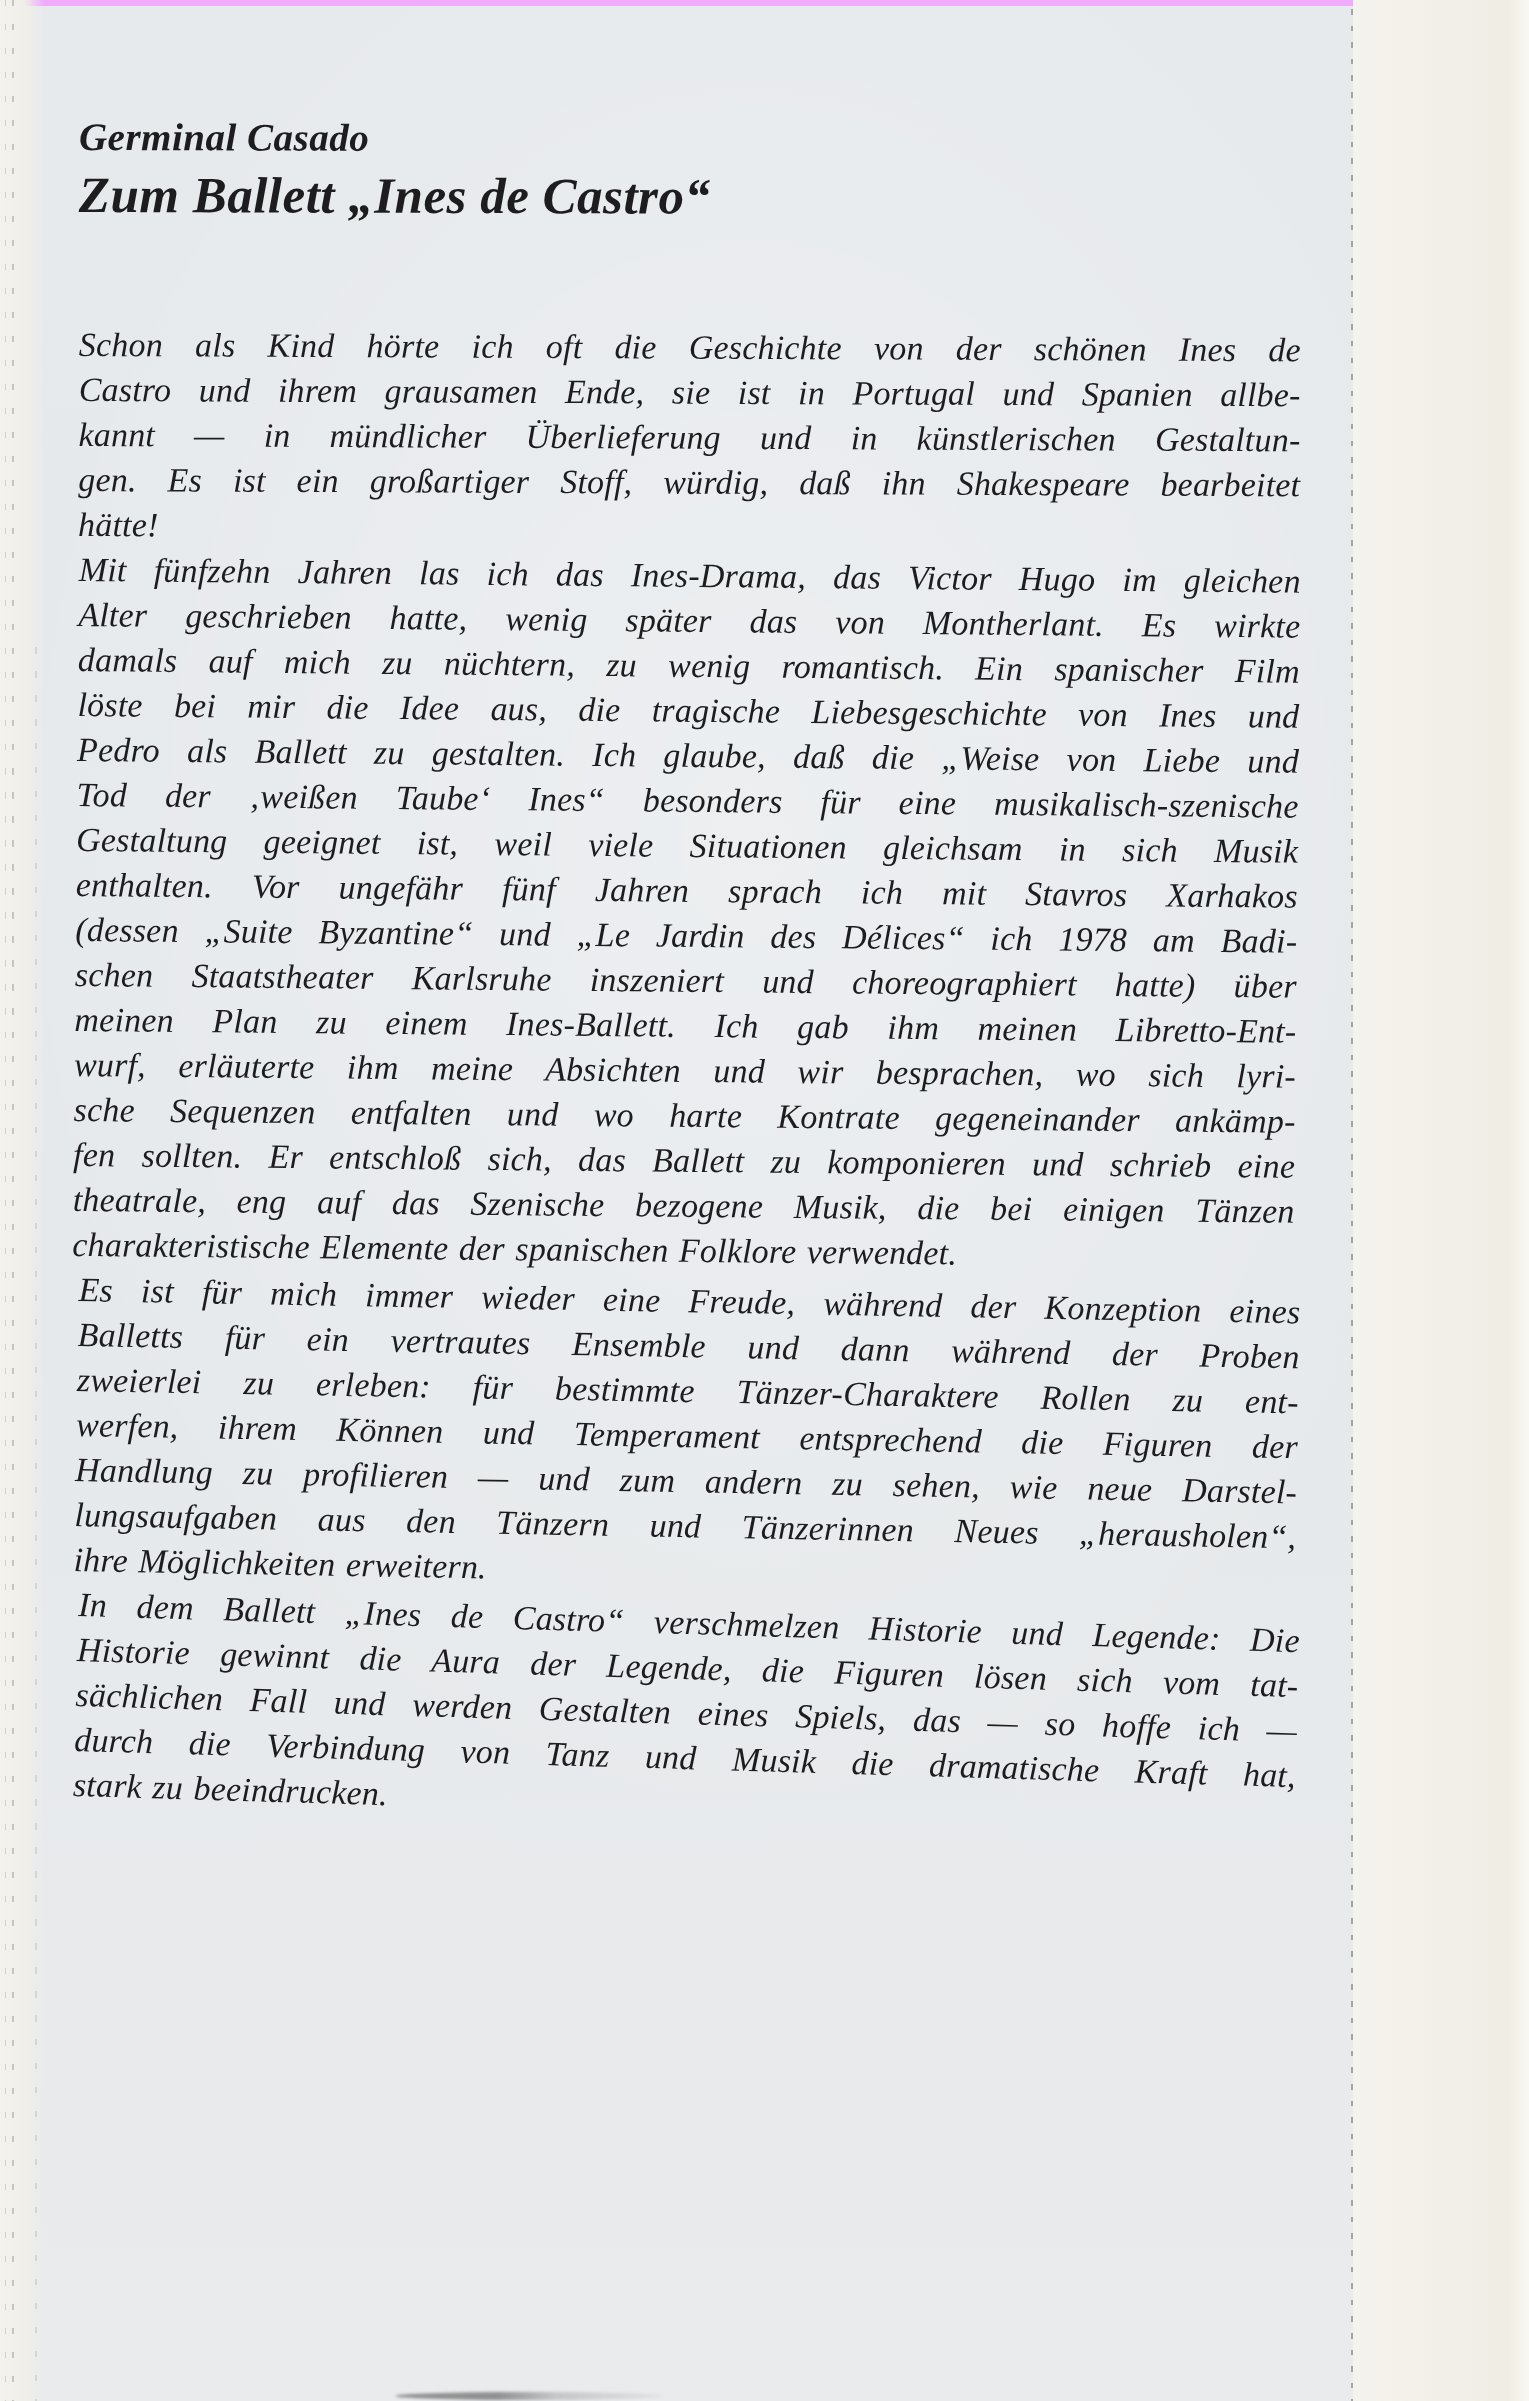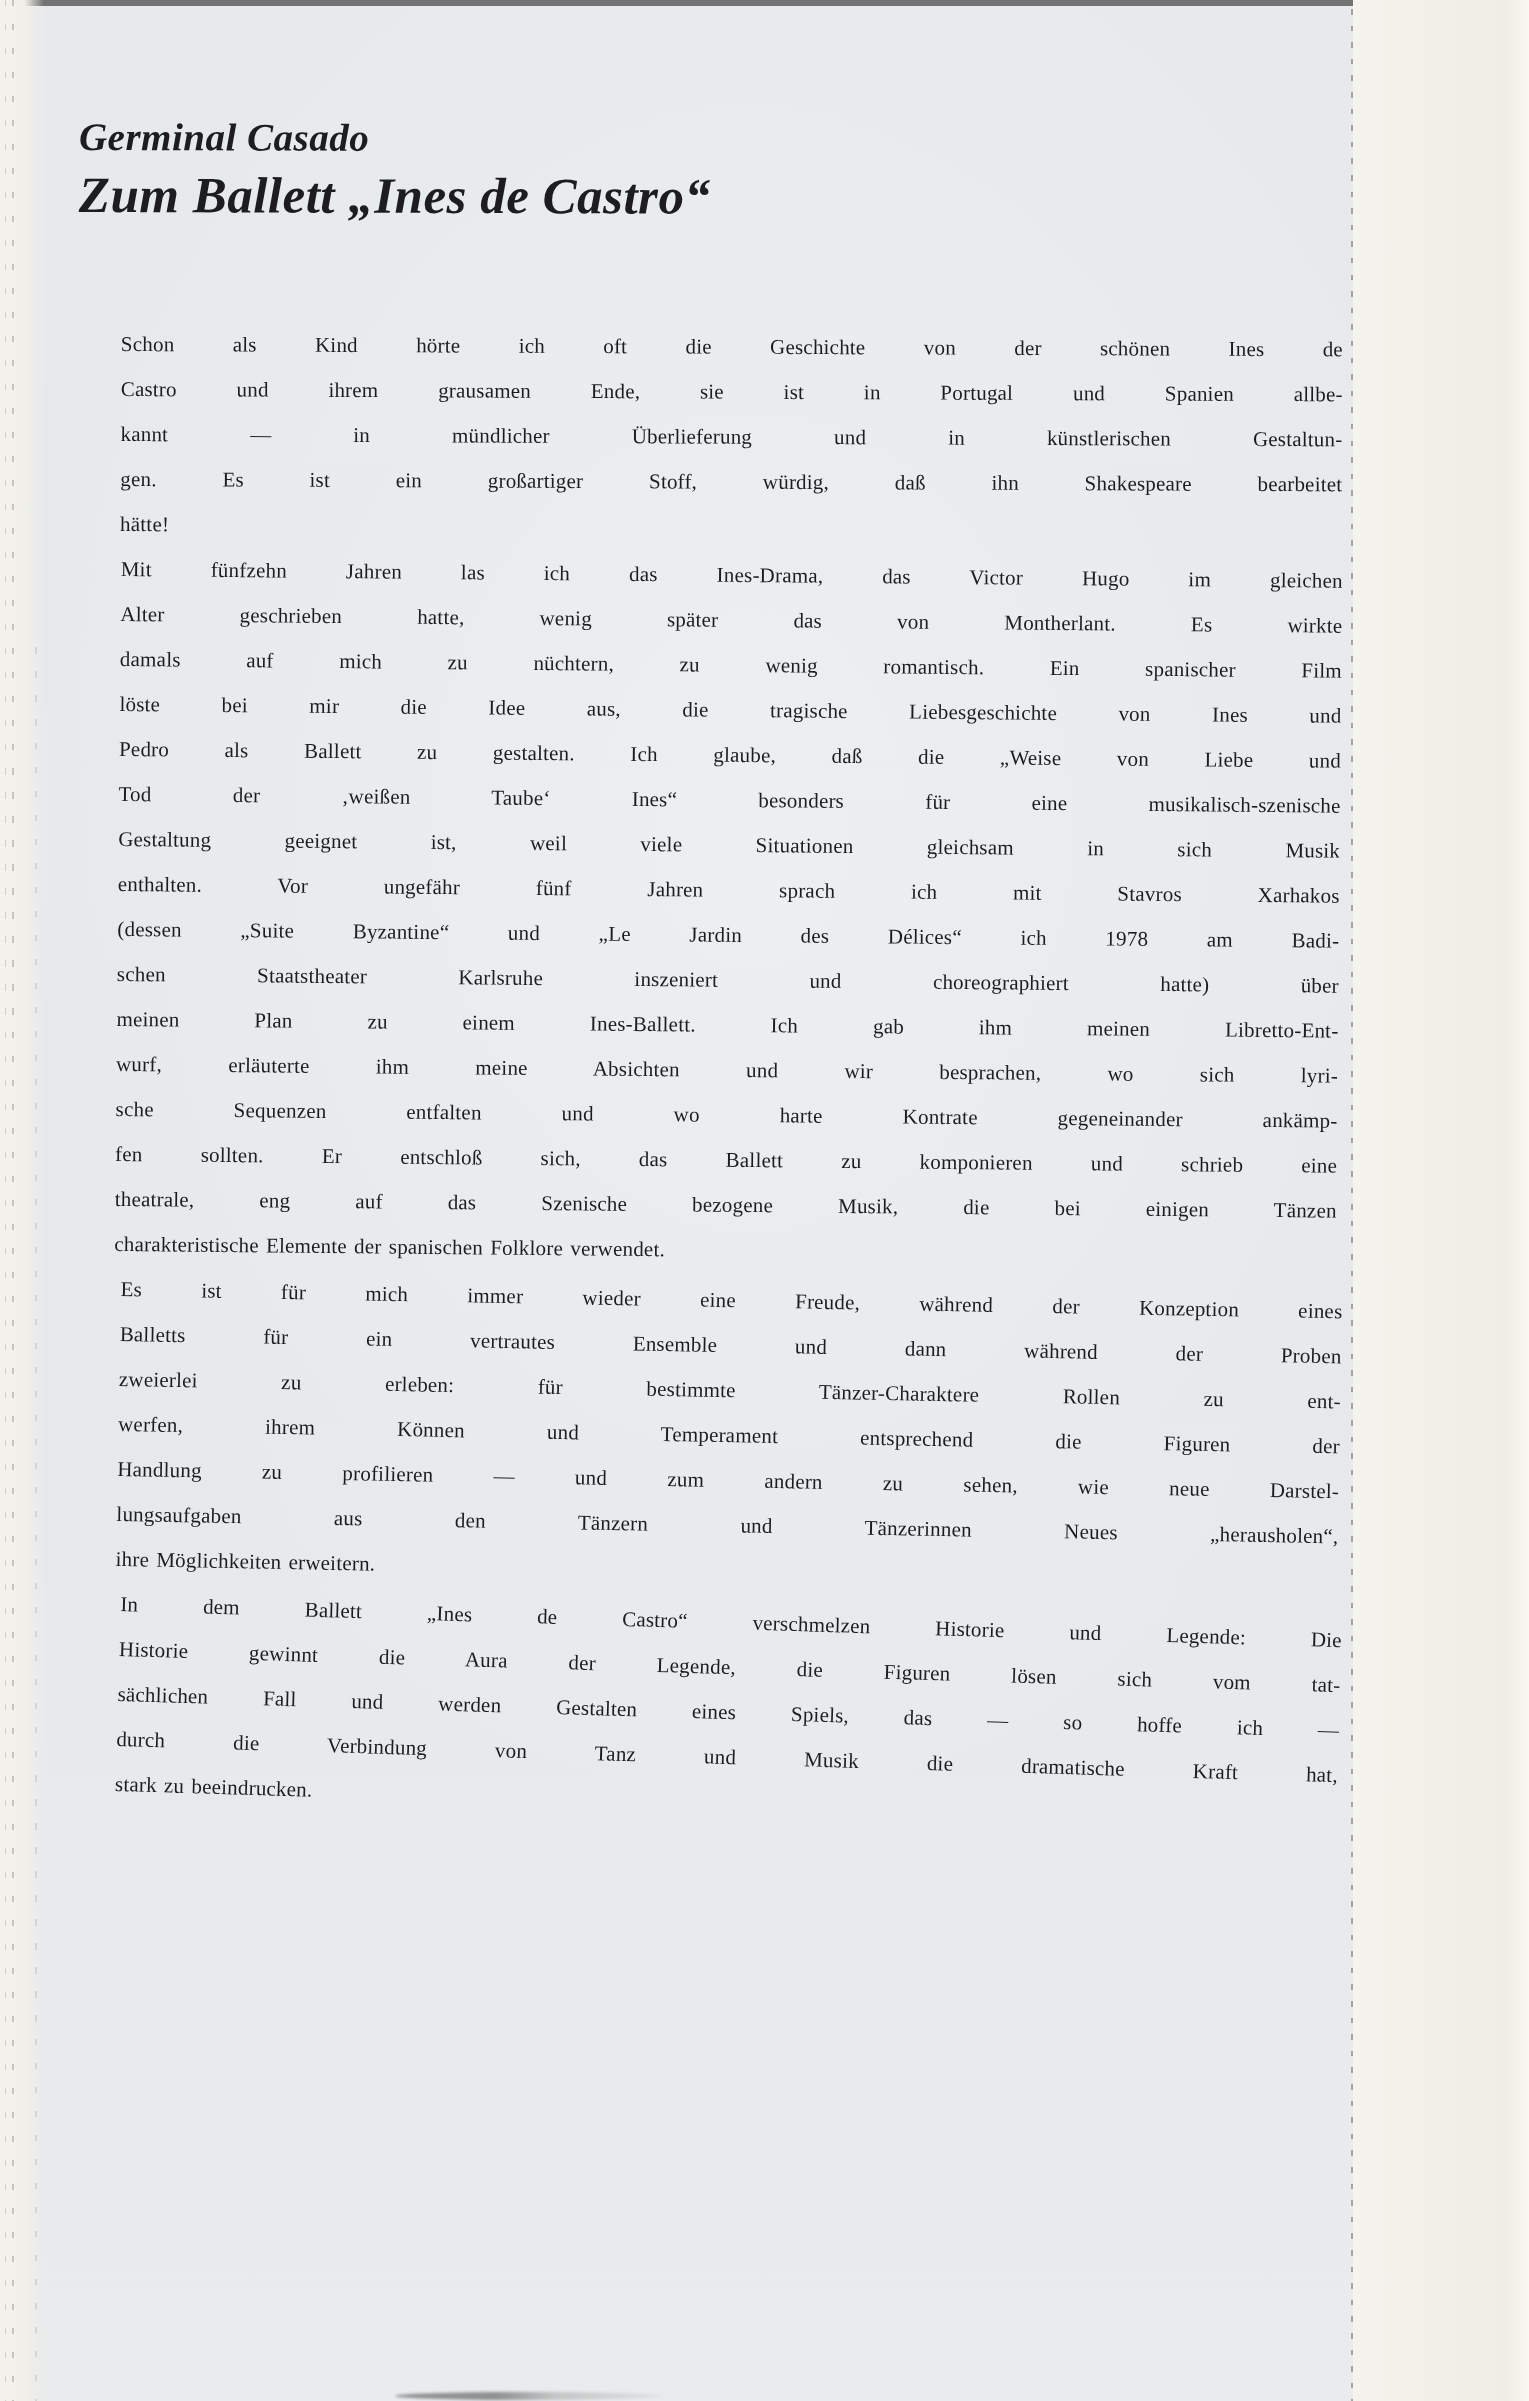--- a/index.html
+++ b/index.html
@@ -10,21 +10,21 @@
   body {
     width: 1529px;
     height: 2401px;
     overflow: hidden;
     font-family: "Liberation Serif", "DejaVu Serif", serif;
   }
   .scan {
     position: relative;
     width: 1483px;
     height: 2401px;
-    background: #737373;
+    background: #f0abfc;
   }
   
   .page {
     position: absolute;
     left: 13px;
     top: 5.5px;
     width: 1340px;
     height: 2396px;
     background:
       radial-gradient(ellipse 1109px 1478px at 55% 35%, rgba(255,255,255,0.25), rgba(255,255,255,0) 70%),
@@ -94,22 +94,22 @@
     line-height: 1.2;
     font-style: italic;
     font-weight: 700;
     letter-spacing: 0.5px;
   }
   .body-text {
     position: absolute;
     left: 79px; top: 322px;
     width: 1222px;
     color: var(--ink, #1d1d1f);
-    font-size: 21px;
-    margin-left: 42px;
+    font-style: italic;
+    font-size: 34px;
   }
   .para { transform-origin: 0 0; }
   .para-1 { transform: rotate(0.25deg); }
   .para-2 { transform: rotate(0.55deg); }
   .para-3 { transform: rotate(1.05deg); }
   .para-4 { transform: rotate(1.7deg); }
   .line {
     line-height: 45px;
     white-space: normal;
     text-align: justify;

